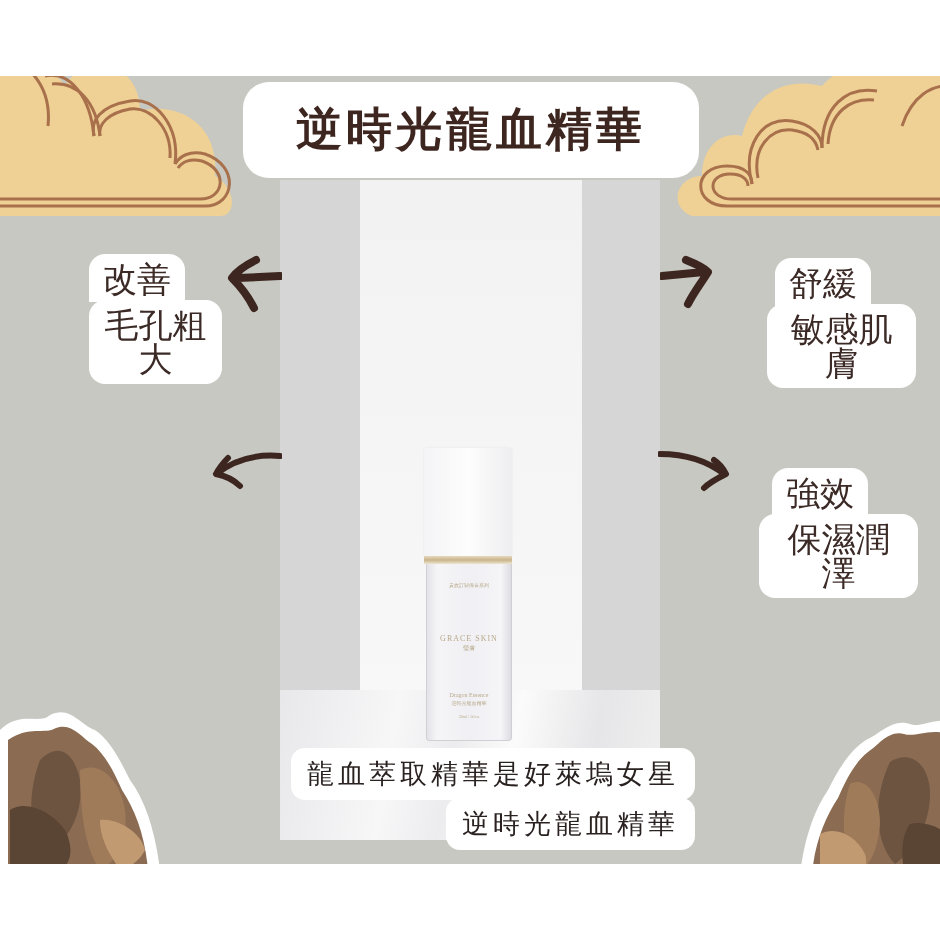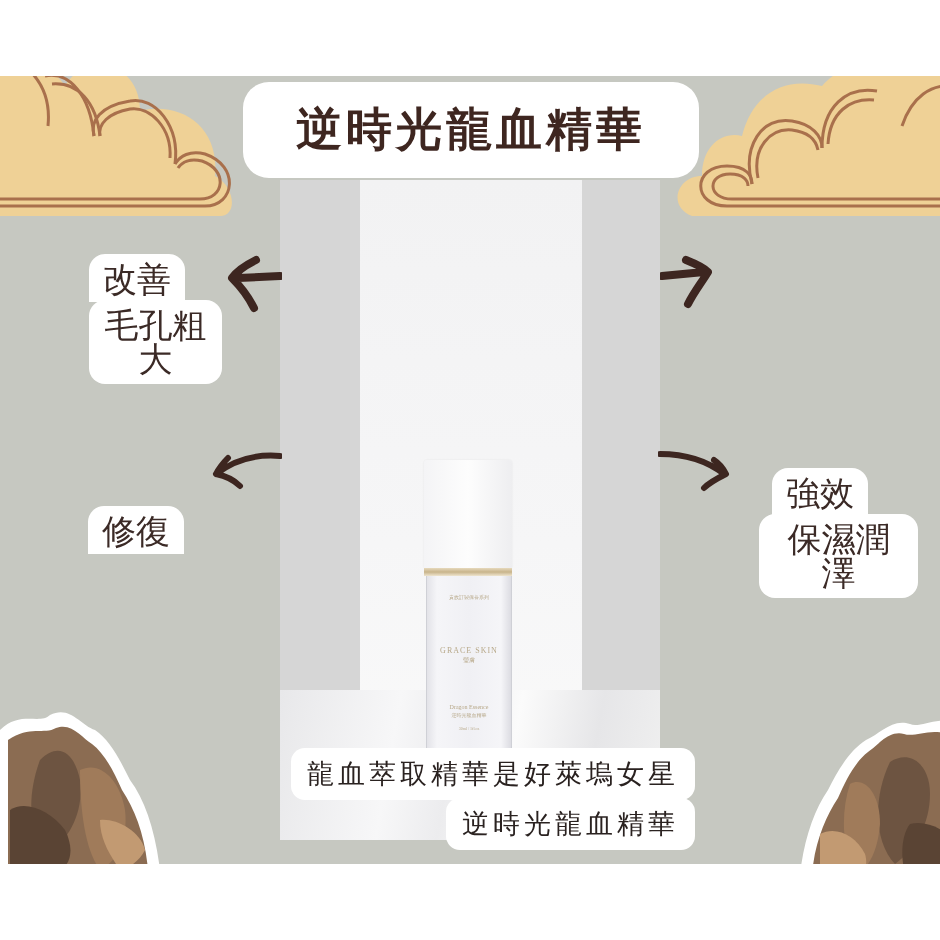--- a/index.html
+++ b/index.html
@@ -17,21 +17,21 @@
   }
   .photo-inner {
     position: absolute; left: 80px; top: 0; width: 222px; height: 660px;
     background: linear-gradient(180deg, #f2f2f3 0%, #f6f6f7 55%, #fafafa 100%);
   }
   .floor {
     position: absolute; left: 0; top: 510px; width: 380px; height: 150px;
     background: linear-gradient(100deg, #e8e8ea 0%, #f7f7f8 30%, #ececee 45%, #fbfbfb 60%, #e6e6e8 80%, #f0f0f0 100%);
   }
   .bottle {
-    position: absolute; left: 144px; top: 280px; width: 88px; height: 296px;
+    position: absolute; left: 144px; top: 268px; width: 88px; height: 296px;
   }
   .cap {
     position: absolute; left: 0; top: 0; width: 88px; height: 108px;
     background: linear-gradient(90deg, #f4f4f6, #fdfdfd 50%, #eeeef0);
     border-radius: 3px 3px 0 0;
     box-shadow: 0 0 2px rgba(0,0,0,0.08);
   }
   .collar {
     position: absolute; left: 0; top: 108px; width: 88px; height: 8px;
     background: linear-gradient(180deg, #e6d9bd, #c8b48b 50%, #efe5cf);
@@ -133,22 +133,26 @@
     <path d="M74,10 C50,8 28,14 10,28 M22,12 C16,18 12,24 10,28 C20,30 28,34 34,40" fill="none" stroke="#3d2620" stroke-width="6" stroke-linecap="round" stroke-linejoin="round"></path>
   </svg>
   <svg class="deco" style="left:658px; top:370px;" width="76" height="50" viewBox="0 0 76 50">
     <path d="M2,8 C28,8 48,14 66,28 M56,14 C62,18 66,24 68,28 C60,32 52,36 46,42" fill="none" stroke="#3d2620" stroke-width="6" stroke-linecap="round" stroke-linejoin="round"></path>
   </svg>
 
   <div class="tag" style="left:52px; top:178px; width:170px;">
     <div class="line line1">改善</div><br>
     <div class="line line2">毛孔粗大</div>
   </div>
+  <div class="tag" style="left:730px; top:182px; width:186px;">
+    <div class="line line1">舒緩</div><br>
+    <div class="line line2">敏感肌膚</div>
+  </div>
   <div class="tag" style="left:38px; top:430px; width:196px;">
-    <div class="line line1">修復</div><br>
+    <br>
   </div>
   <div class="tag" style="left:722px; top:392px; width:196px;">
     <div class="line line1">強效</div><br>
     <div class="line line2">保濕潤澤</div>
   </div>
 
   <div class="caption">
     <div class="line line1">龍血萃取精華是好萊塢女星</div><br>
     <div class="line line2">逆時光龍血精華</div>
   </div>

